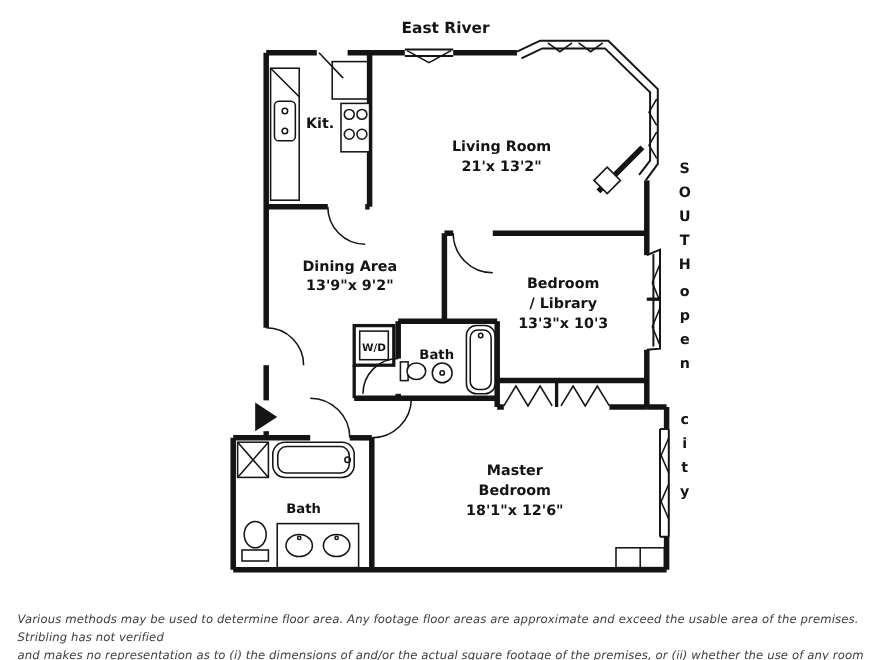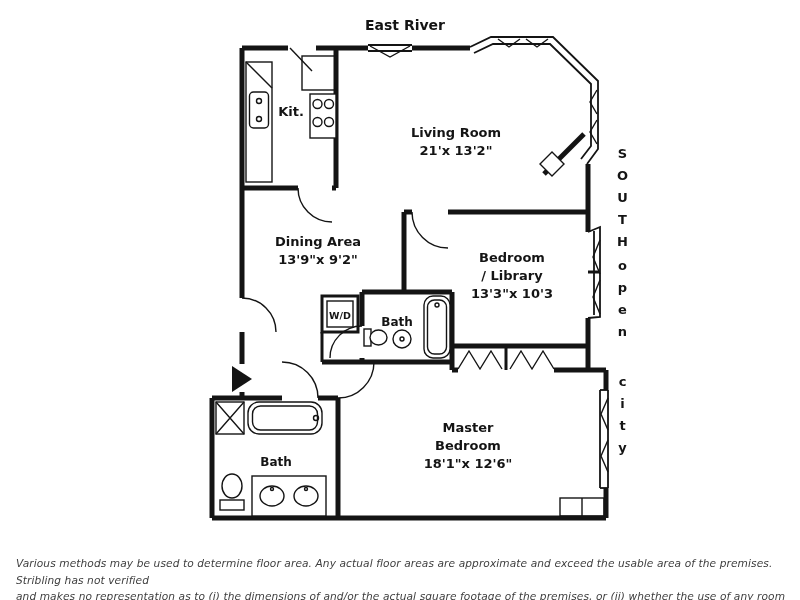--- a/index.html
+++ b/index.html
@@ -181,18 +181,18 @@
       <text class="lbl" x="468" y="468">18'1"x 12'6"</text>
       <text class="lbl sz12" x="276" y="466">Bath</text>
     </g>
   </svg>
 
   <div class="vtext" style="top:146px;">SOUTH</div>
   <div class="vtext" style="top:258px;">open</div>
   <div class="vtext" style="top:374px;">city</div>
 
   <div class="disclaimer">
-    <div>Various methods may be used to determine floor area. Any actual floor areas are approximate and exceed the usable area of the premises. Stribling has not verified</div>
+    <div>Various methods may be used to determine floor area. Any footage floor areas are approximate and exceed the usable area of the premises. Stribling has not verified</div>
     <div>and makes no representation as to (i) the dimensions of and/or the actual square footage of the premises, or (ii) whether the use of any room or area for the purpose</div>
 
   </div>
 
 </div>
 
 </body></html>

